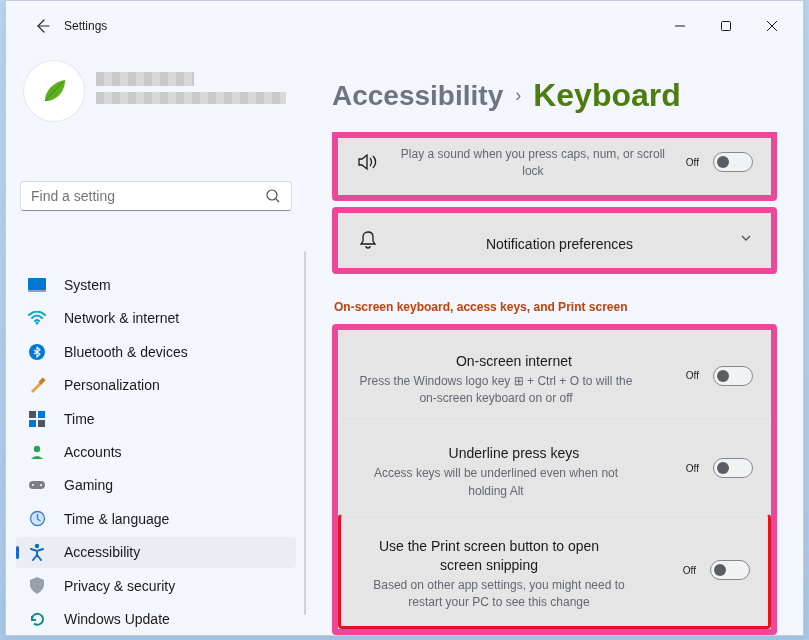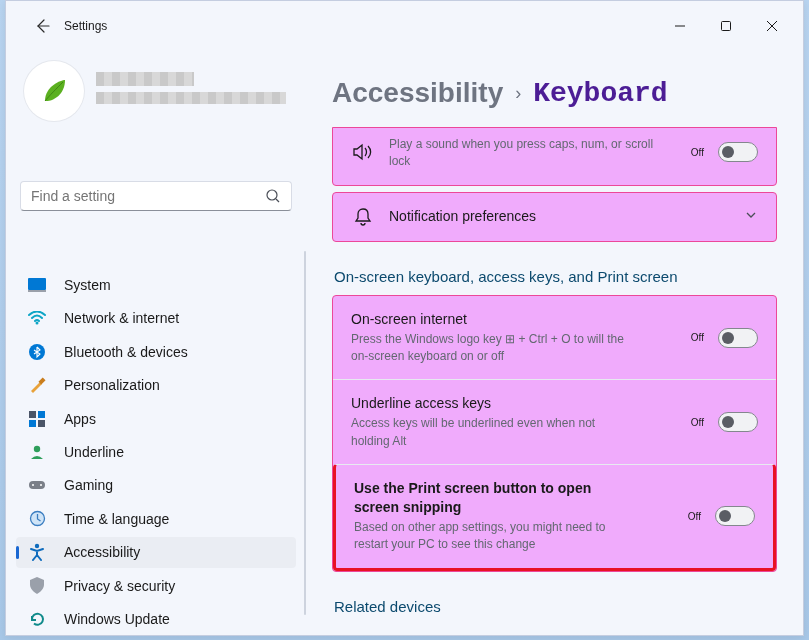--- a/index.html
+++ b/index.html
@@ -23,33 +23,33 @@
   .nav { display: flex; flex-direction: column; gap: 2px; overflow-y: auto; }
   .nav-item { display: flex; align-items: center; gap: 18px; height: 36px; padding: 0 12px; border-radius: 4px; cursor: pointer; font-size: 14px; color: #1a1a1a; position: relative; }
   .nav-item.active { background: #eaedf3; }
   .nav-item.active::before { content: ''; position: absolute; left: 0; top: 9px; bottom: 9px; width: 3px; background: #1967d2; border-radius: 3px; }
   .nav-icon { width: 18px; height: 18px; display: flex; align-items: center; justify-content: center; }
   .sidebar-scroll { position:absolute; right:0; top:200px; bottom:20px; width:2px; background:#cdd3de; border-radius:2px; }
   .content { flex: 1; padding: 0 26px 0 26px; overflow-y: auto; }
   .breadcrumb { display: flex; align-items: center; gap: 12px; padding: 26px 0 18px 0; }
   .bc-link { font-size: 28px; font-weight: 600; color: #6e7481; cursor: pointer; }
   .bc-sep { font-size: 18px; color: #6e7481; }
-  .bc-current { font-size: 28px; font-weight: 600; color: #4c1d95; font-family: Liberation Mono, monospace; }
-  .card { background: #f0abfc; border: 1px solid #ec4899; border-radius: 4px; margin-bottom: 6px; }
+  .bc-current { font-size: 32px; font-weight: 600; color: #4d7c0f; }
+  .card { background: #e5e5e5; border: 6px solid #ec4899; border-radius: 4px; margin-bottom: 6px; text-align: center; }
   .row { display: flex; align-items: center; padding: 14px 18px; gap: 14px; }
   .row + .row { border-top: 1px solid #e7eaf0; }
   .row-icon { width: 24px; display:flex; justify-content:center; }
   .row-text { flex: 1; }
-  .row-title { font-size: 14px; color: #1a1a1a; line-height: 1.35; }
+  .row-title { font-size: 14px; color: #1a1a1a; line-height: 1.35; margin-top: 8px; }
   .row-sub { font-size: 12px; color: #636871; line-height: 1.45; margin-top: 2px; max-width: 280px; }
   .state-label { font-size: 10px; color: #1a1a1a; }
   .toggle { width: 40px; height: 20px; border-radius: 10px; border: 1px solid #84878e; background: #f1f2f4; position: relative; cursor: pointer; }
   .toggle .knob { position: absolute; left: 3px; top: 3px; width: 12px; height: 12px; border-radius: 50%; background: #5a5d64; }
   .chev { color: #4a4e57; }
-  .section-title { font-size: 15px; font-weight: 400; color: #0c4a6e; margin: 26px 0 10px 2px; }
+  .section-title { font-size: 12px; font-weight: 700; color: #c2410c; margin: 26px 0 10px 2px; }
   .highlight { border: 3px solid #e81123; border-radius: 4px; }
 </style>
 </head>
 <body>
 
 <div class="window">
   <div class="titlebar">
     <div class="back-btn">
       <svg width="16" height="16" viewBox="0 0 16 16">
           <path d="M10 2 L4 8 L10 14" stroke="#2b2b2b" stroke-width="1.2" fill="none" stroke-linecap="round"></path>
@@ -139,30 +139,30 @@
           </div>
         <div class="nav-item">
             <span class="nav-icon">
               <svg width="16" height="16">
                 <rect x="0" y="0" width="7" height="7" fill="#4a5568"></rect>
                 <rect x="9" y="0" width="7" height="7" fill="#0078d4"></rect>
                 <rect x="0" y="9" width="7" height="7" fill="#0078d4"></rect>
                 <rect x="9" y="9" width="7" height="7" fill="#4a5568"></rect>
               </svg>
             </span>
-            <span>Apps</span>
+            <span>Time</span>
           </div>
         <div class="nav-item">
             <span class="nav-icon">
               <svg width="16" height="16" viewBox="0 0 16 16">
                 <circle cx="8" cy="5" r="3.2" fill="#2e9e5b"></circle>
                 <path d="M2 15 Q8 9 14 15 Z" fill="#2e9e5b"></path>
               </svg>
             </span>
-            <span>Underline</span>
+            <span>Accounts</span>
           </div>
         <div class="nav-item">
             <span class="nav-icon">
               <svg width="18" height="12" viewBox="0 0 18 12">
                 <rect x="1" y="2" width="16" height="8" rx="4" fill="#7a7f88"></rect>
                 <circle cx="5" cy="6" r="1" fill="#fff"></circle>
                 <circle cx="13" cy="6" r="1" fill="#fff"></circle>
               </svg>
             </span>
             <span>Gaming</span>
@@ -255,31 +255,31 @@
             <div class="row-title">On-screen internet</div>
             <div class="row-sub">Press the Windows logo key ⊞ + Ctrl + O to will the on-screen keyboard on or off</div>
           </div>
           <span class="state-label">Off</span>
           <div class="toggle">
               <div class="knob"></div>
             </div>
         </div>
         <div class="row">
           <div class="row-text">
-            <div class="row-title">Underline access keys</div>
+            <div class="row-title">Underline press keys</div>
             <div class="row-sub">Access keys will be underlined even when not holding Alt</div>
           </div>
           <span class="state-label">Off</span>
           <div class="toggle">
               <div class="knob"></div>
             </div>
         </div>
         <div class="row highlight">
           <div class="row-text">
-            <div class="row-title" style="max-width:260px;font-weight:bold;">Use the Print screen button to open screen snipping</div>
+            <div class="row-title" style="max-width:260px;">Use the Print screen button to open screen snipping</div>
             <div class="row-sub">Based on other app settings, you might need to restart your PC to see this change</div>
           </div>
           <span class="state-label">Off</span>
           <div class="toggle">
               <div class="knob"></div>
             </div>
         </div>
       </div>
 
       <div class="section-title">Related devices</div>

